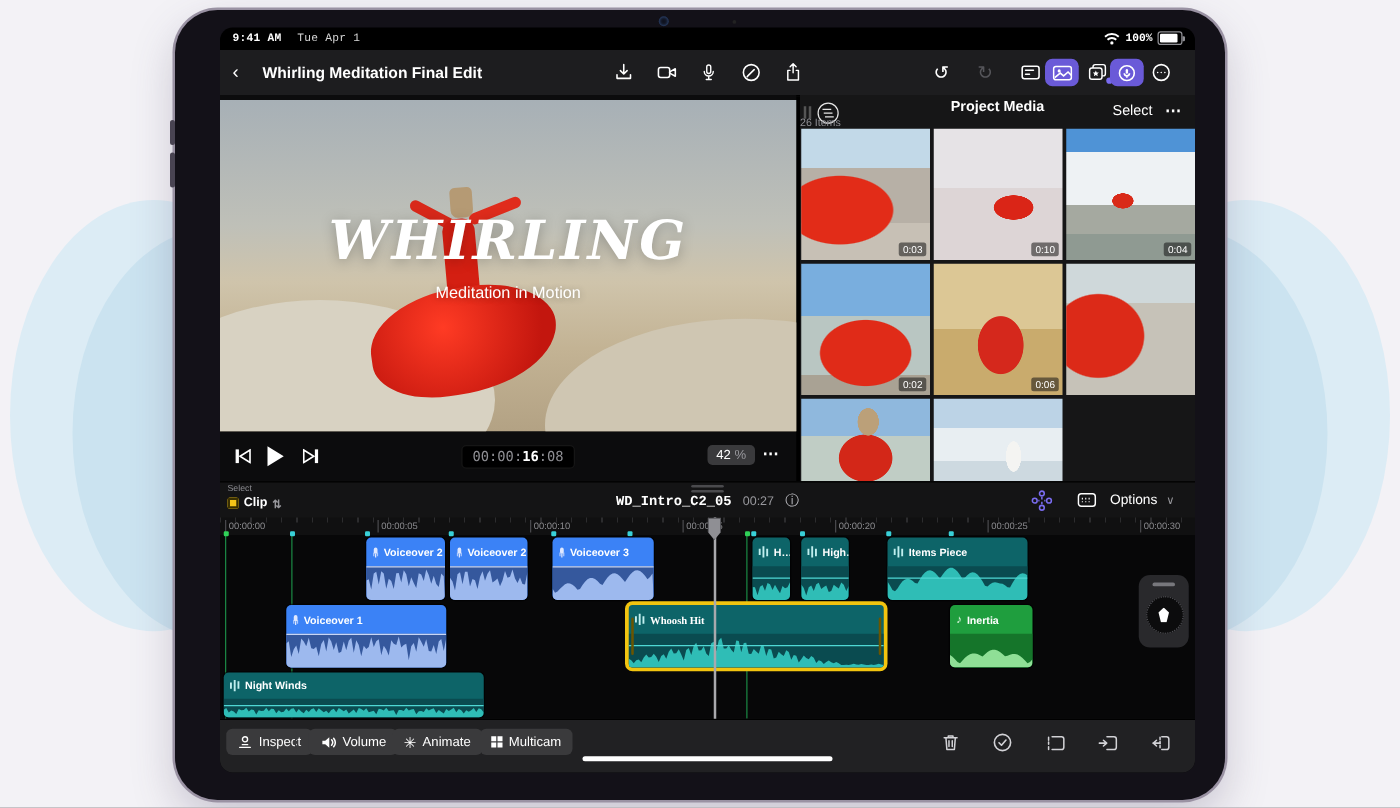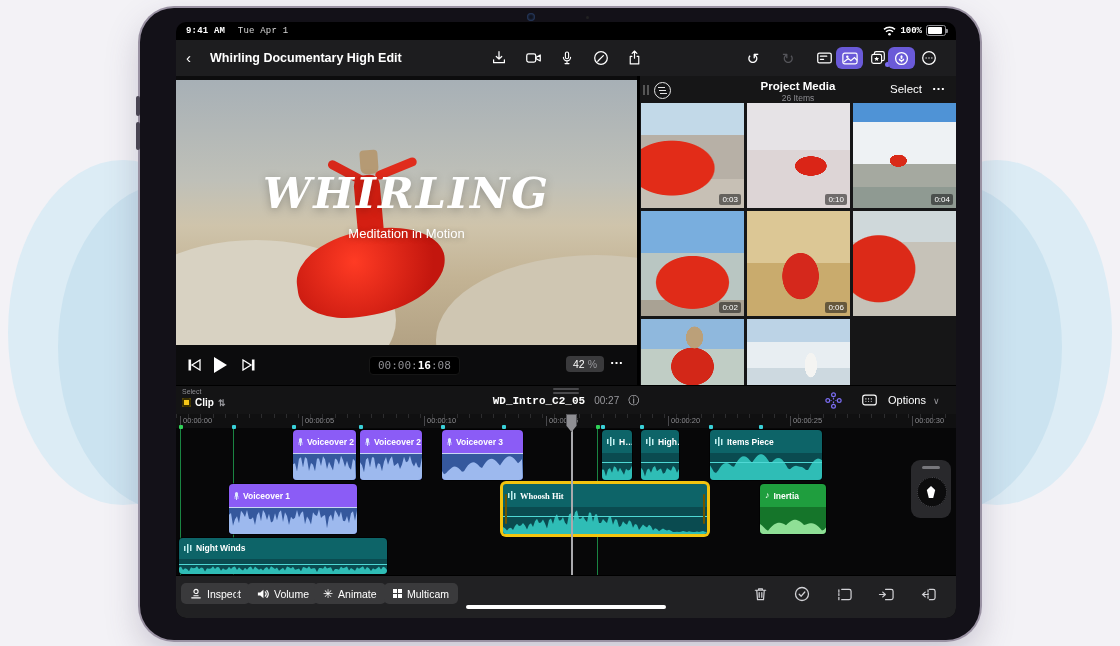--- a/index.html
+++ b/index.html
@@ -74,21 +74,21 @@
   .zoompill span.pct{color:#98989d;margin-left:3px;}
   .moredots{position:absolute;left:434px;top:10px;font-size:13px;color:#fff;letter-spacing:1px;font-weight:bold;}
 
   
   .mediapanel{position:absolute;left:464px;top:54px;width:316px;height:309px;background:#161617;}
   .mp-handle{position:absolute;left:3px;top:9px;width:2px;height:10px;background:#555;box-shadow:4px 0 0 #555;}
   .mp-filter{position:absolute;left:14px;top:6px;width:15px;height:15px;border:1.4px solid #e5e5e5;border-radius:50%;}
   .mp-filter i{position:absolute;left:3px;top:4px;width:7px;height:1.4px;background:#e5e5e5;
       box-shadow:1px 3px 0 -0px #e5e5e5, 2px 6px 0 0 #e5e5e5;}
   .mp-title{position:absolute;left:0;top:4px;width:100%;text-align:center;font-size:11.5px;font-weight:bold;color:#fff;}
-  .mp-count{position:absolute;left:0;top:17px;width:100%;text-align:center;font-size:8.5px;color:#8e8e93;}
+  .mp-count{position:absolute;left:0;top:17px;width:100%;text-align:left;font-size:8.5px;color:#8e8e93;}
   .mp-select{position:absolute;right:34px;top:7px;font-size:11.5px;color:#fff;}
   .mp-more{position:absolute;right:10px;top:5px;font-size:13px;color:#fff;font-weight:bold;letter-spacing:1px;}
   .grid{position:absolute;left:1px;top:27px;width:315px;height:282px;display:grid;
         grid-template-columns:103px 103px 103px;grid-template-rows:105px 105px 66px;gap:3px;}
   .cell{position:relative;overflow:hidden;}
   .dur{position:absolute;right:3px;bottom:3px;background:rgba(20,20,20,.55);color:#fff;font-size:8px;
        padding:1px 3px;border-radius:2px;}
   .t1{background:radial-gradient(ellipse 70px 45px at 30% 62%,#e22c18 0 60%,rgba(226,44,24,0) 62%),
        linear-gradient(180deg,#c2d9e8 0 30%,#b7b0a6 30% 72%,#c7c0b5 72%);}
   .t2{background:radial-gradient(circle 8px at 42% 78%,#f2ede4 0 60%,rgba(0,0,0,0) 62%),
@@ -132,21 +132,21 @@
   .tick{position:absolute;top:2px;font-size:7.5px;color:#8a8a8e;border-left:1px solid #48484c;padding-left:2px;line-height:10px;}
 
   
   .tracks{position:absolute;left:0;top:406px;width:100%;height:147px;background:#070708;}
   .gline{position:absolute;top:0;bottom:0;width:1px;background:#1d9a4c;opacity:.85;}
   .mdot{position:absolute;top:-3px;width:4px;height:4px;border-radius:1px;background:#39d0d8;}
   .mdot.green{background:#30d158;}
   .clip{position:absolute;border-radius:4px;overflow:hidden;box-shadow:0 0 0 1px rgba(0,0,0,.6);}
   .clip .lab{display:flex;align-items:center;gap:4px;height:46%;padding:0 5px;font-size:8.5px;font-weight:bold;color:#fff;white-space:nowrap;overflow:hidden;}
   .clip .wave{position:relative;height:54%;}
-  .clip.blue{background:#8b5cf6;}
+  .clip.blue{background:#3b82f6;}
   .clip.blue .wave{background:#35589d;border-top:1px solid #c9d6f4;}
   .clip.teal{background:#0d6468;}
   .clip.teal .wave{background:#0a4b50;}
   .clip.teal .wave::after{content:"";position:absolute;left:0;right:0;top:32%;height:1.5px;background:#4fd8d4;}
   .clip.green{background:#1f9e3e;}
   .clip.green .wave{background:#15752a;}
   .clip.sel{box-shadow:0 0 0 3px #f2c40f;border-radius:3px;}
   .trim{position:absolute;top:20%;width:2px;height:60%;background:#6b5500;border-radius:1px;}
   .mic-ico{position:relative;width:5px;height:8px;flex:0 0 auto;}
   .mic-ico::before{content:"";position:absolute;left:1px;top:0;width:3px;height:5px;border-radius:2px;background:#dfe8ff;}
@@ -213,21 +213,21 @@
           <span style="font-size:9px;">100%</span>
           <span class="batt">
               <i></i>
               <u></u>
             </span>
         </div>
       </div>
 
       <div class="toolbar">
         <div class="back">‹</div>
-        <div class="title">Whirling Documentary High Edit</div>
+        <div class="title">Whirling Meditation Final Edit</div>
 
         <div class="tico" style="left:312px;">
           <svg width="18" height="18" viewBox="0 0 20 20">
             <path d="M4 12v3.2h12V12"></path>
               <path d="M10 3v8M7 8.3l3 3 3-3"></path>
             </svg>
         </div>
         <div class="tico" style="left:346px;">
           <svg width="19" height="18" viewBox="0 0 20 20">
             <rect x="2.5" y="5.5" width="10" height="9" rx="2"></rect>

